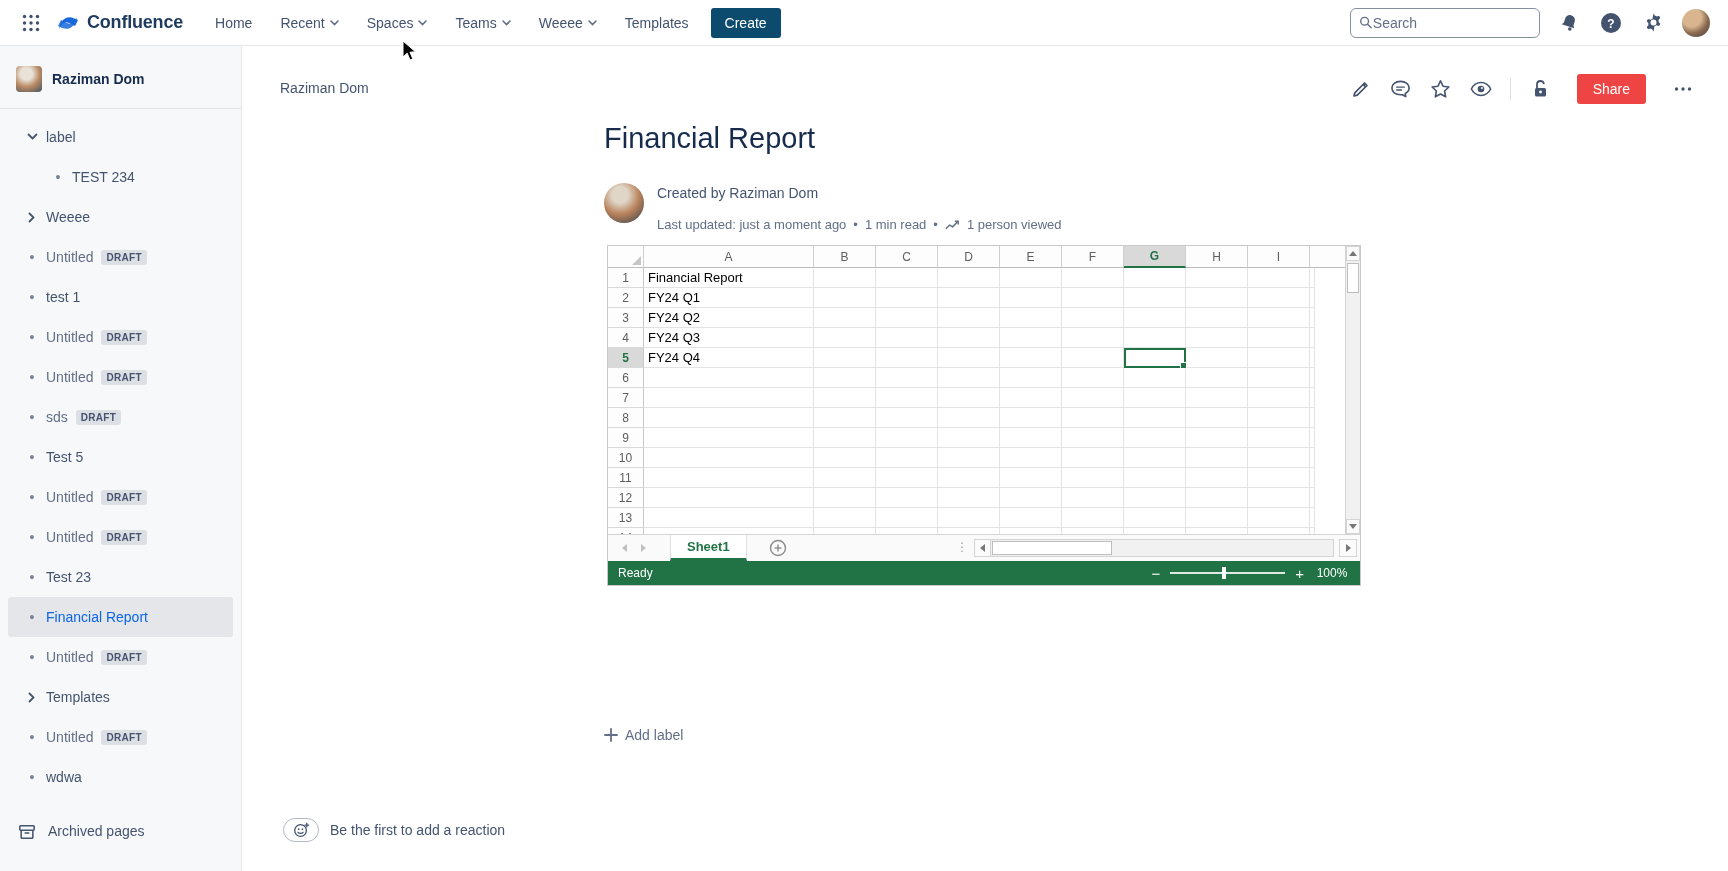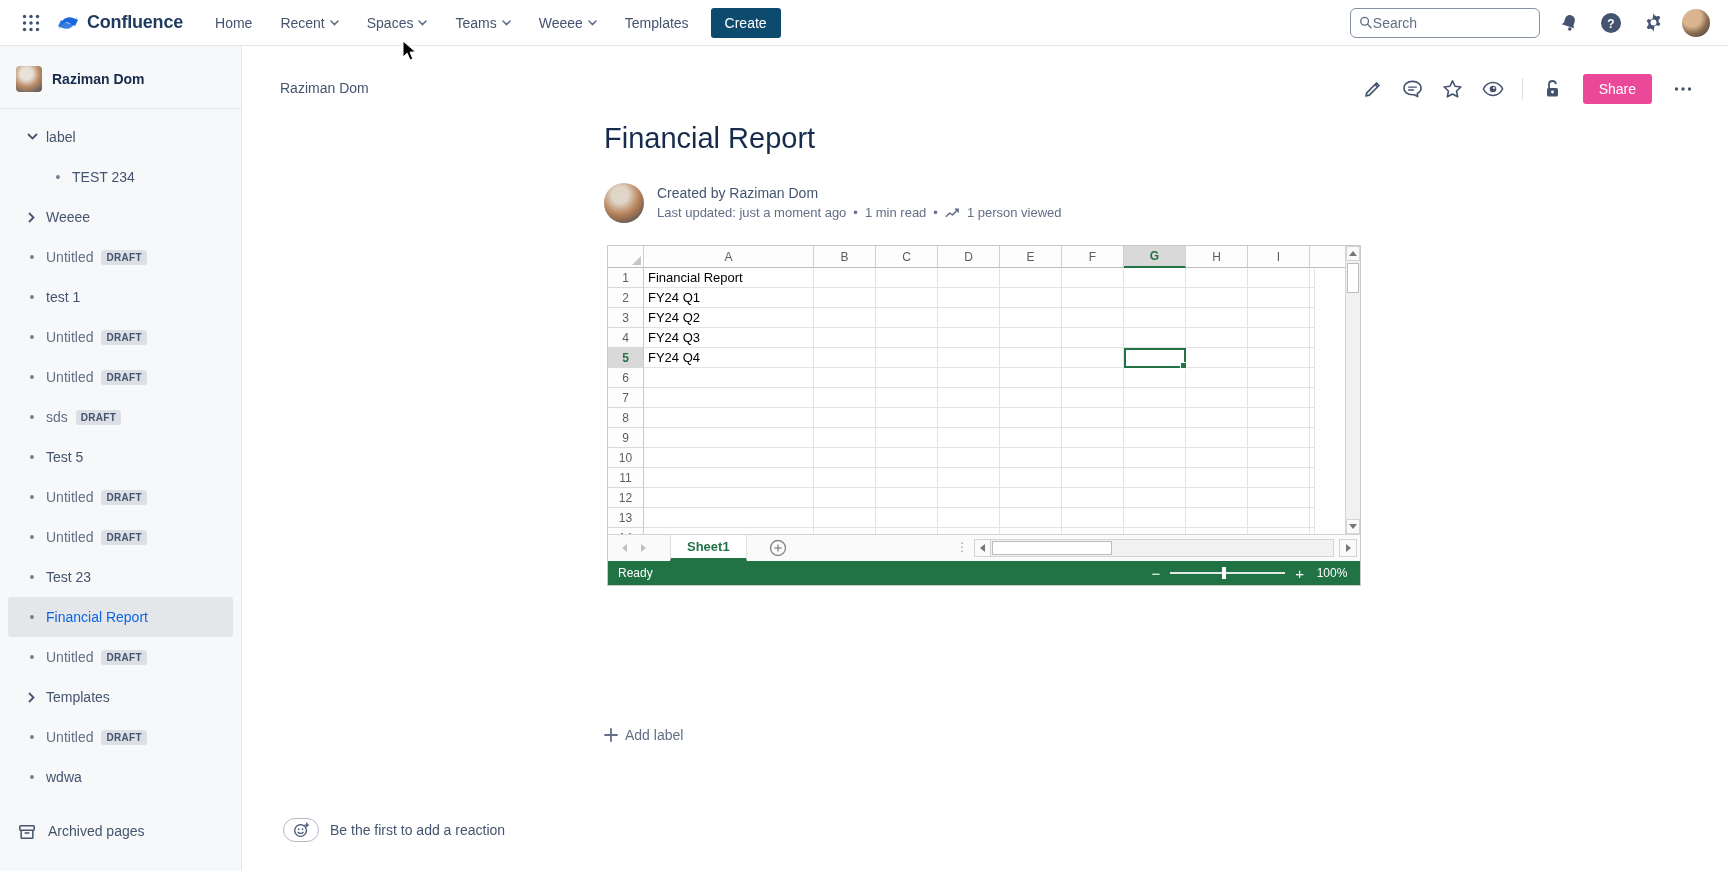--- a/index.html
+++ b/index.html
@@ -48,27 +48,27 @@
                  padding:2px 5px; border-radius:3px; letter-spacing:0.3px; }
   .archived { position:absolute; bottom:0; left:0; width:100%; height:48px; display:flex; align-items:flex-start;
               gap:12px; padding-left:18px; font-size:14px; color:#44546F; cursor:pointer; background:#F7F8F9; }
 
   
   .main { position:absolute; top:46px; left:242px; right:0; bottom:0; background:#fff; }
   .breadcrumb { position:absolute; left:38px; top:34px; font-size:14px; color:#44546F; cursor:pointer; }
   .actions { position:absolute; right:30px; top:28px; display:flex; align-items:center; gap:10px; }
   .act-icon { width:30px; height:30px; display:flex; align-items:center; justify-content:center; border-radius:3px; cursor:pointer; }
   .act-sep { width:1px; height:22px; background:#DCDFE4; margin:0 4px; }
-  .btn-share { background:#ec4899; color:#fff; border:none; border-radius:3px; font-size:14px; font-weight:500;
-               padding:7px 16px; cursor:pointer; margin:0 6px; }
+  .btn-share { background:#ef4444; color:#fff; border:none; border-radius:3px; font-size:14px; font-weight:500;
+               padding:7px 16px; cursor:pointer; margin:0 12px; }
   .page-title { position:absolute; left:362px; top:76px; font-size:29px; font-weight:500; color:#172B4D; }
   .byline { position:absolute; left:362px; top:137px; display:flex; gap:13px; }
   .byline-avatar { width:40px; height:40px; border-radius:50%;
                    background:radial-gradient(circle at 40% 30%, #e0d6c8 0 22%, #b9835c 52%, #2e3a45 100%); }
-  .byline-text { display:flex; flex-direction:column; gap:4px; padding-top:2px; }
+  .byline-text { display:flex; flex-direction:column; gap:16px; padding-top:2px; }
   .byline-l1 { font-size:14px; color:#44546F; }
   .byline-l2 { font-size:13px; color:#626F86; display:flex; align-items:center; gap:7px; }
 
   
   .embed { position:absolute; left:365px; top:199px; width:754px; height:341px; border:1px solid #C9C9C9;
            display:flex; flex-direction:column; background:#fff; }
   .grid { position:relative; height:288px; overflow:hidden; }
   .grid-inner { margin-right:15px; height:100%; overflow:hidden; }
   .hrow { display:flex; height:22px; }
   .hcell { flex:none; background:#FDFDFD; border-right:1px solid #D0D0D0; border-bottom:1px solid #BDBDBD;

